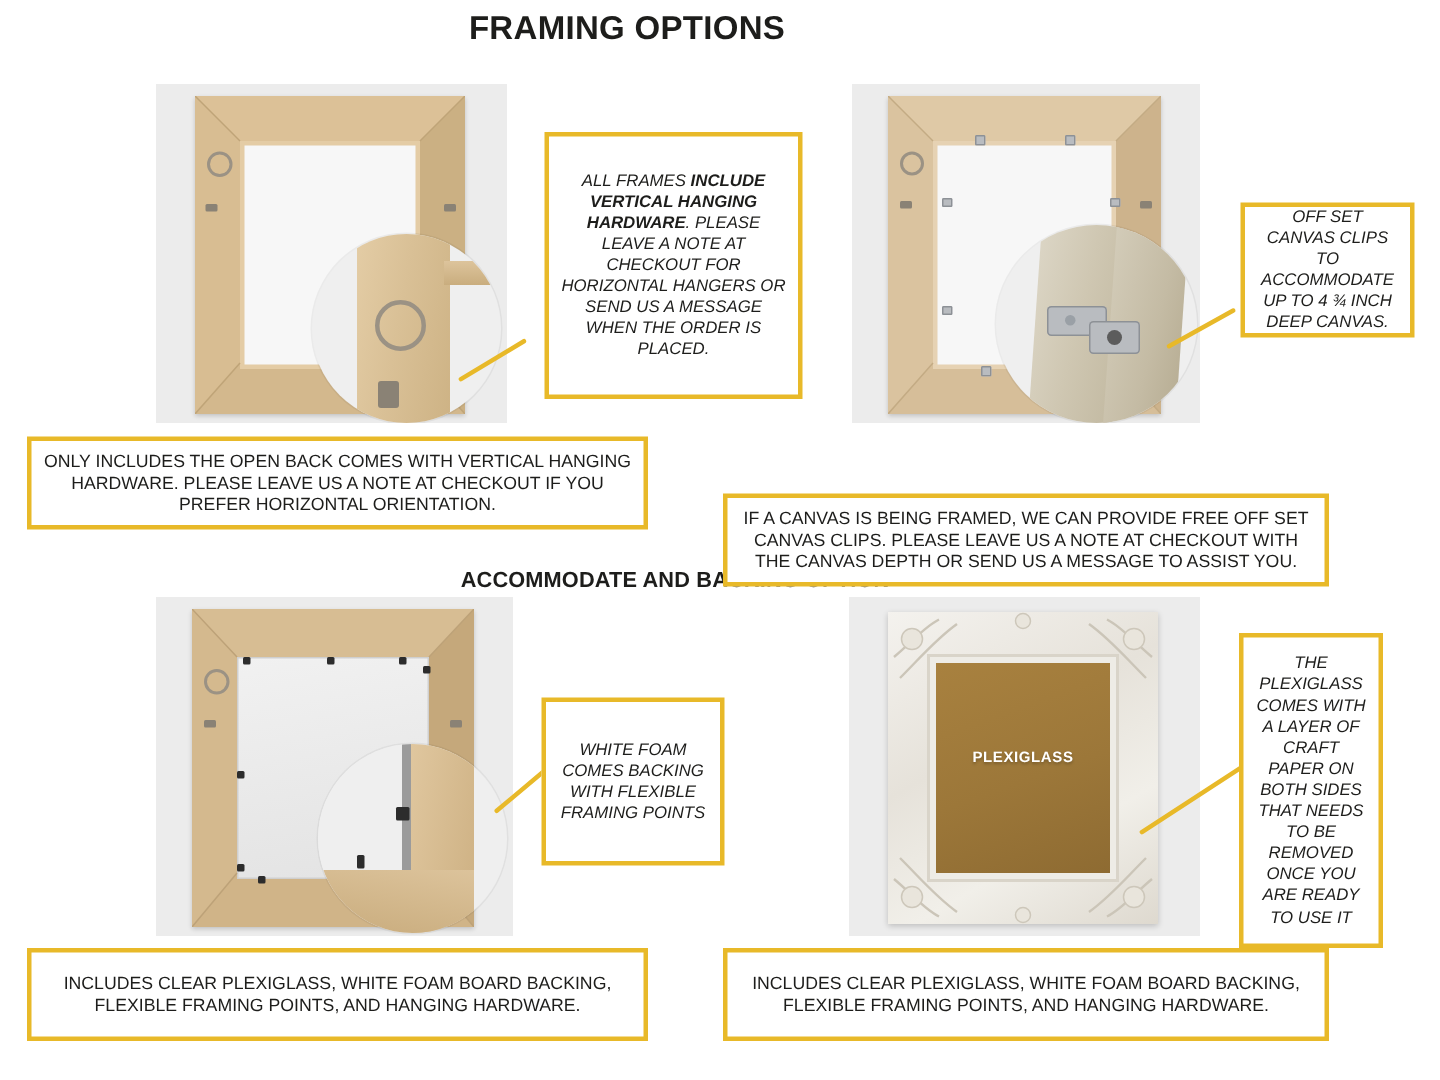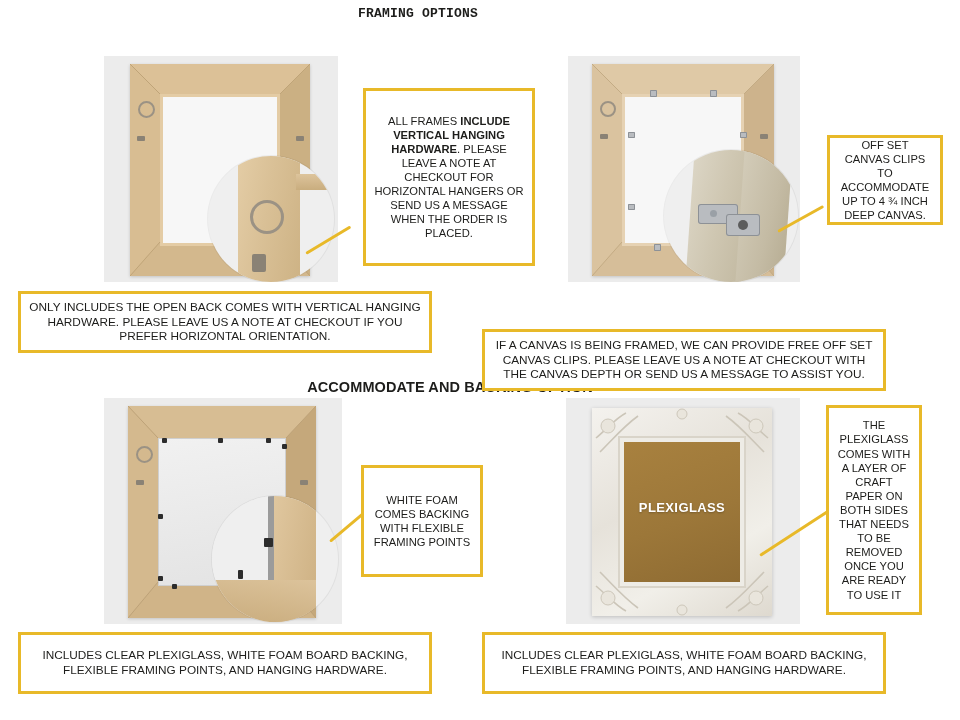--- a/index.html
+++ b/index.html
@@ -11,21 +11,21 @@
     font-family: "Liberation Sans", sans-serif;
     color: #1d1d1b;
     overflow: hidden;
   }
   #page { position: relative; width: 960px; height: 720px; background: #fff; }
 
   
   .main-title {
     position: absolute; left: 0; top: 6px; width: 836px;
     text-align: center;
-    font-size: 13px; font-weight: bold; letter-spacing: .2px; font-family: Liberation Mono, monospace;
+    font-size: 22px; font-weight: bold; letter-spacing: .2px;
   }
   .sec-title {
     position: absolute;
     font-size: 14.5px; font-weight: bold; letter-spacing: .1px;
     text-align: center; white-space: nowrap;
   }
   #title-left   { left: 0;   top: 37px; width: 450px; }
   #title-right  { left: 480px; top: 37px; width: 450px; }
   #title-mid    { left: 180px; top: 379px; width: 540px; }
 
@@ -87,26 +87,26 @@
   .callout p { margin:0; }
   .callout b { font-weight:bold; }
 
   
   .connector { position:absolute; z-index:5; }
   .connector i {
     display:block; position:absolute;
     height:3px; background:#e8b929; transform-origin: 0 50%;
     border-radius:2px;
   }
-  .t-md  { font-size: 11.2px; }
+  .t-md  { font-size: 11.2px; font-style: italic; }
   .t-lg  { font-size: 11.8px; }
 
   .plexi-label {
     position:absolute; color:#fff; font-weight:bold;
-    font-size:13px; letter-spacing:.4px; text-align:center; width:100%;
+    font-size:10px; letter-spacing:.4px; text-align:center; width:100%;
     text-shadow: 0 1px 2px rgba(0,0,0,.25);
   }
 </style>
 </head>
 <body>
 
 <div id="page">
 
   <div class="main-title">FRAMING OPTIONS</div>
   <div class="sec-title" id="title-mid">ACCOMMODATE AND BACKING OPTION</div>
@@ -276,21 +276,21 @@
     <div style="position:absolute; left:58px; top:44px; width:116px; height:140px;
          background:linear-gradient(160deg,#a8813f 0%,#9c7739 55%,#8e6b32 100%);">
       <div class="plexi-label" style="top:58px;">PLEXIGLASS</div>
     </div>
   </div>
 
   <div class="connector" style="left:760px; top:500px; width:86px; height:60px;">
     <i style="width:92px; transform: rotate(-33deg); top:54px; left:0;"></i>
   </div>
 
-  <div class="callout t-md" style="left:826px; top:405px; width:96px; height:210px;">
+  <div class="callout t-md" style="left:826px; top:422px; width:96px; height:210px;">
     <p>THE PLEXIGLASS COMES WITH A LAYER OF CRAFT PAPER ON BOTH SIDES THAT NEEDS TO BE REMOVED ONCE YOU ARE READY TO USE IT</p>
   </div>
 
   <div class="callout t-lg" style="left:18px; top:632px; width:414px; height:62px;">
     <p>INCLUDES CLEAR PLEXIGLASS, WHITE FOAM BOARD BACKING, FLEXIBLE FRAMING POINTS, AND HANGING HARDWARE.</p>
   </div>
 
   <div class="callout t-lg" style="left:482px; top:632px; width:404px; height:62px;">
     <p>INCLUDES CLEAR PLEXIGLASS, WHITE FOAM BOARD BACKING, FLEXIBLE FRAMING POINTS, AND HANGING HARDWARE.</p>
   </div>

